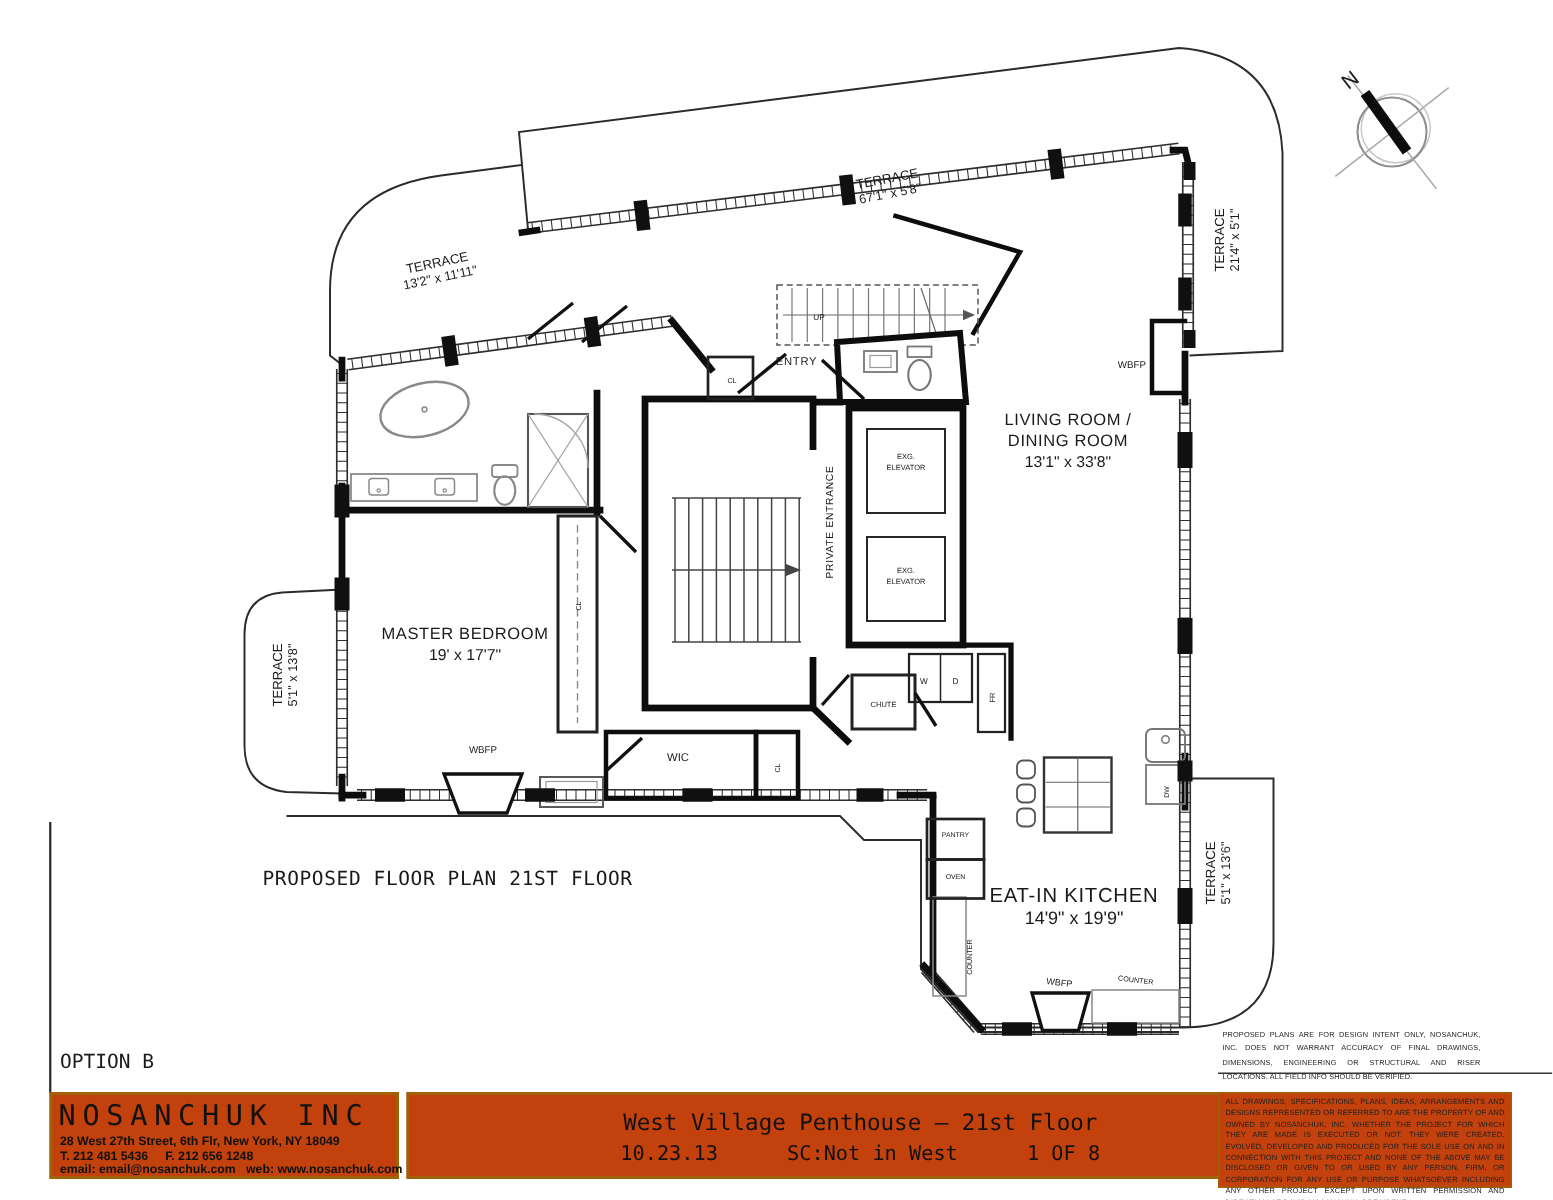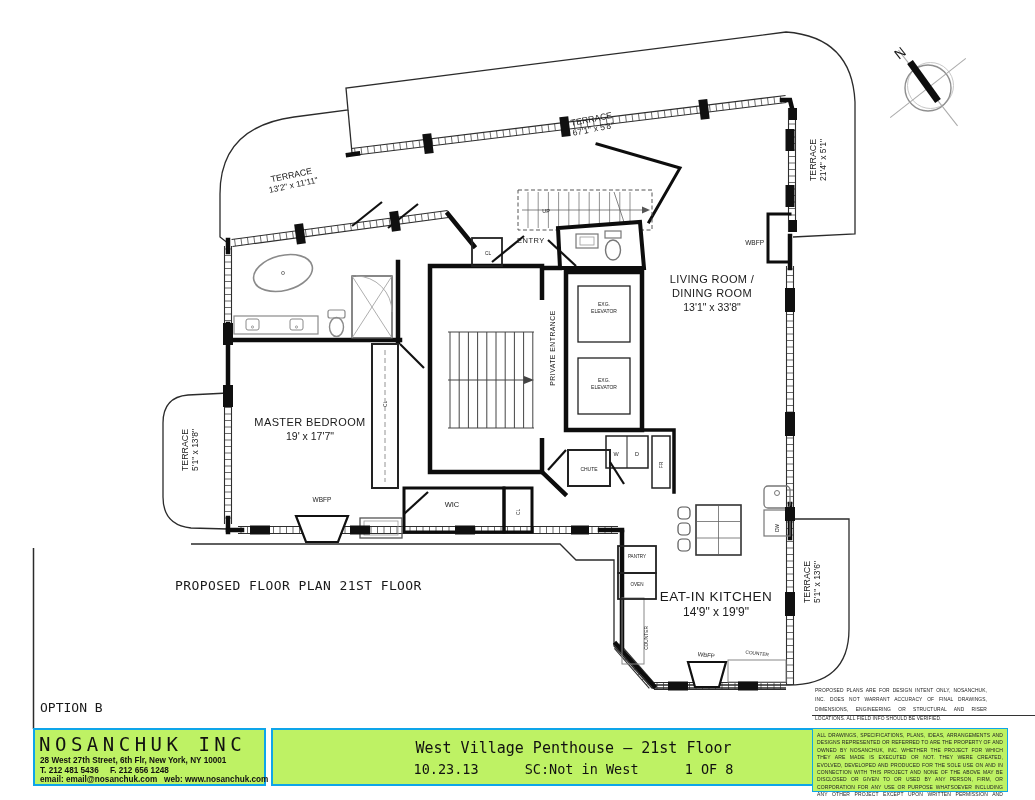--- a/index.html
+++ b/index.html
@@ -1,21 +1,21 @@
 <!DOCTYPE html>
 <html><head>
 <meta charset="utf-8">
 <style>
   html,body{margin:0;padding:0;background:#fff;}
   #sheet{position:relative;width:1035px;height:800px;background:#fff;overflow:hidden;
          font-family:"Liberation Sans",sans-serif;color:#111;}
   svg text{fill:#1a1a1a;}
   .lbl{font-family:"Liberation Sans",sans-serif;}
   .cad{font-family:"DejaVu Sans Mono",monospace;}
-  .box{position:absolute;border:2px solid #0ea5e9;background:#bef264;box-sizing:border-box;}
+  .box{position:absolute;border:2px solid #a16207;background:#c2410c;box-sizing:border-box;}
   .firm-name{font-family:"DejaVu Sans Mono",monospace;font-size:19px;letter-spacing:4.5px;
              margin:3px 0 1px 4px;white-space:pre;}
   .firm-line{font-size:8.2px;font-weight:bold;line-height:9.6px;margin-left:5px;white-space:pre;}
   .proj-title{font-family:"DejaVu Sans Mono",monospace;font-size:15px;margin-top:9px;text-align:center;}
   .proj-sub{font-family:"DejaVu Sans Mono",monospace;font-size:13.5px;margin-top:4px;text-align:center;}
   .proj-sub span{margin:0 19px;}
   .tiny{font-size:5px;line-height:7.4px;text-align:justify;color:#222;letter-spacing:0.1px;}
   .note{position:absolute;left:815px;top:686px;width:172px;height:29px;font-size:4.9px;line-height:9.4px;}
   .hairline{position:absolute;left:812px;top:715px;width:223px;border-top:1px solid #333;}
 </style>
@@ -585,21 +585,21 @@
     <text class="lbl" transform="translate(757 655) rotate(7)" font-size="4.8" text-anchor="middle">COUNTER</text>
     <text class="lbl" transform="translate(779 528) rotate(-90)" font-size="4.6" text-anchor="middle">DW</text>
   </g>
 </svg>
 
 <div class="tiny note">PROPOSED PLANS ARE FOR DESIGN INTENT ONLY, NOSANCHUK, INC. DOES NOT WARRANT ACCURACY OF FINAL DRAWINGS, DIMENSIONS, ENGINEERING OR STRUCTURAL AND RISER LOCATIONS. ALL FIELD INFO SHOULD BE VERIFIED.</div>
 <div class="hairline"></div>
 
 <div class="box" style="left:33px;top:728px;width:233px;height:58px;">
   <div class="firm-name">NOSANCHUK INC</div>
-  <div class="firm-line">28 West 27th Street, 6th Flr, New York, NY 10001</div>
+  <div class="firm-line">28 West 27th Street, 6th Flr, New York, NY 18049</div>
   <div class="firm-line">T. 212 481 5436     F. 212 656 1248</div>
   <div class="firm-line">email: email@nosanchuk.com   web: www.nosanchuk.com</div>
 </div>
 
 <div class="box" style="left:271px;top:728px;width:605px;height:58px;">
   <div class="proj-title">West Village Penthouse – 21st Floor</div>
   <div class="proj-sub">
     <span>10.23.13</span>
     <span>SC:Not in West</span>
     <span>1 OF 8</span>

